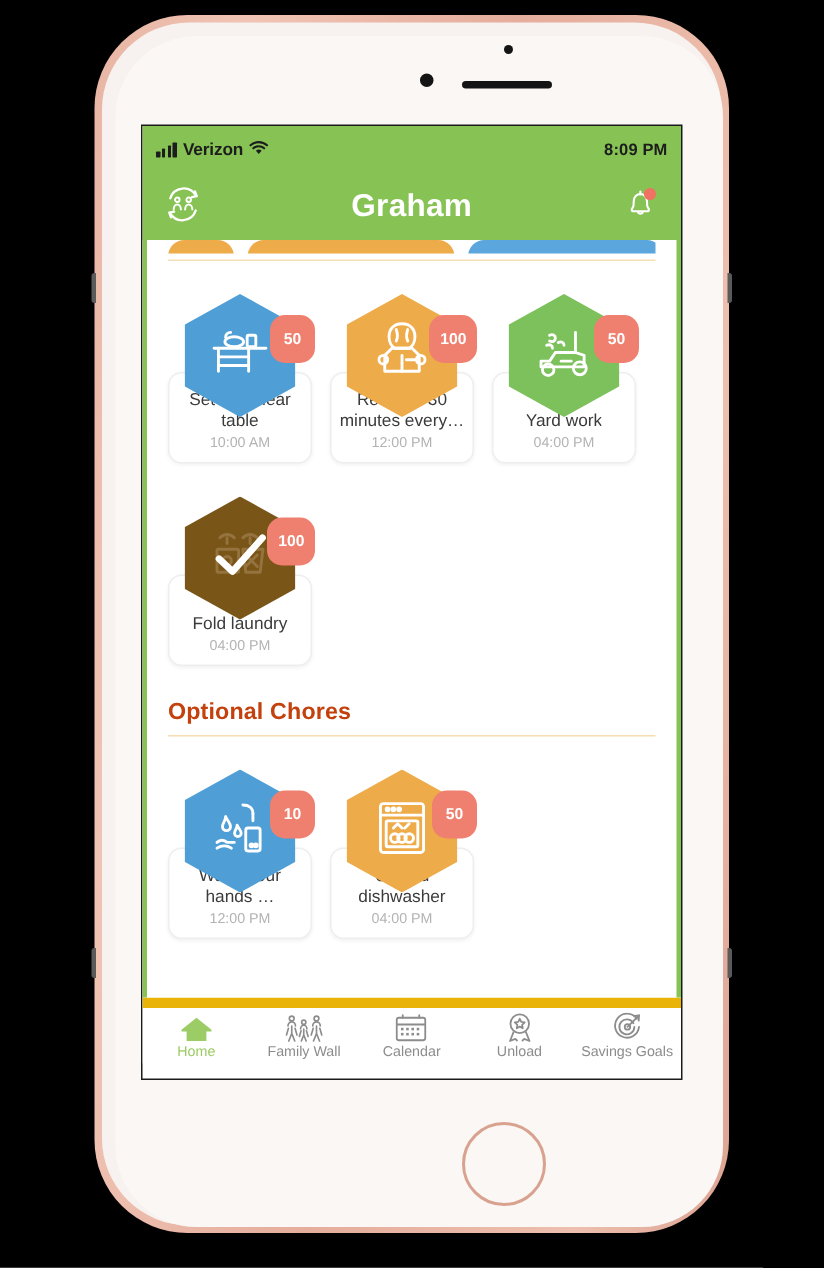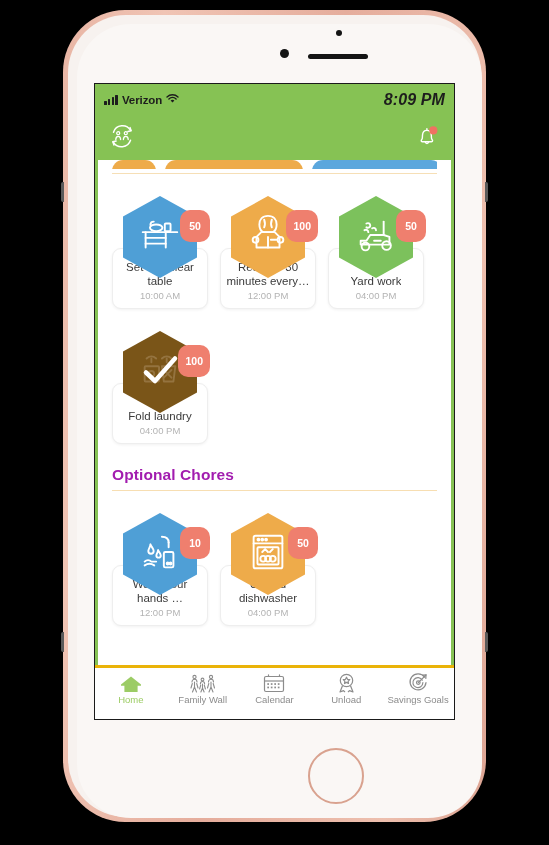--- a/index.html
+++ b/index.html
@@ -46,21 +46,21 @@
     background:#ffffff;overflow:hidden;
     border:1px solid #1a1a1a;
   }
 
   
   #status-bar{
     height:22px;background:#86c254;display:flex;align-items:center;
     padding:16px 9px;color:#1d1d1d;font-size:11.5px;font-weight:bold;
   }
   #status-left{display:flex;align-items:center;gap:4px;flex:1;}
-  #status-center{flex:0 0 auto;font-size:16px;font-weight:bold;letter-spacing:.1px;font-style:italic;}
+  #status-center{flex:0 0 auto;font-size:11px;font-weight:bold;letter-spacing:.1px;}
   #status-right{display:flex;align-items:center;gap:4px;flex:1;justify-content:flex-end;}
   .sig-bars{display:flex;align-items:flex-end;gap:1.2px;height:9px;}
   .sig-bars i{display:block;width:2.6px;background:#1d1d1d;border-radius:.5px;}
   .sig-bars i:nth-child(1){height:4px;}
   .sig-bars i:nth-child(2){height:6px;}
   .sig-bars i:nth-child(3){height:8px;}
   .sig-bars i:nth-child(4){height:9.5px;background:#1d1d1d;}
   .carrier{font-size:11.5px;font-weight:600;letter-spacing:-.1px;}
   .batt-pct{font-size:11.5px;font-weight:600;}
   .batt-shell{position:relative;width:22px;height:10.5px;border:1.2px solid #2b2b2b;border-radius:2.6px;}
@@ -91,21 +91,21 @@
   .pill{height:22px;border-radius:11px;position:relative;}
   #pill-a{flex:0 0 44px;background:#eeab4a;}
   #pill-b{flex:0 0 138px;background:#eeab4a;}
   #pill-c{flex:0 0 130px;background:#5ba7dd;}
 
   .divider{height:1px;background:#f6dfb6;margin:4px 0 0 0;}
   .divider.orange{background:#f7deb2;margin:6px 0 0 0;}
 
   
   .section-title{
-    font-size:15.5px;font-weight:bold;color:#a21caf;letter-spacing:.1px;
+    font-size:15.5px;font-weight:bold;color:#c2410c;letter-spacing:.1px;
     margin-top:22px;
   }
 
   
   .chore-row{display:flex;gap:12px;margin-top:22px;}
   .chore-slot{flex:0 0 96px;position:relative;height:113px;}
 
   .hex{
     position:absolute;left:11px;top:0;width:74px;height:82px;
     clip-path:polygon(50% 0%,100% 25%,100% 75%,50% 100%,0% 75%,0% 25%);
@@ -132,21 +132,21 @@
     max-height:27px;overflow:hidden;
   }
   .card-time{font-size:9.5px;color:#b3b3b3;margin-top:2px;}
 
   .check-overlay{position:absolute;left:11px;top:0;width:74px;height:82px;z-index:5;pointer-events:none;
     display:flex;align-items:center;justify-content:center;}
 
   
   #tab-bar{
     height:44px;background:#fff;display:flex;align-items:center;
-    border-top:3px solid #eab308;
+    border-top:7px solid #eab308;
   }
   .tab{flex:1;display:flex;flex-direction:column;align-items:center;gap:1px;}
   .tab-icon{height:20px;display:flex;align-items:flex-end;justify-content:center;}
   .tab-label{font-size:9.5px;color:#8c8c8c;}
   .tab.active .tab-label{color:#9ccc65;}
 </style>
 </head>
 <body>
 
 <div id="phone-frame">
@@ -193,20 +193,21 @@
         <path d="M21 3.6l1.2 3.2-3.3.6" stroke="#fff" stroke-width="1.5" fill="none" stroke-linecap="round" stroke-linejoin="round"></path>
         <path d="M21.5 16.3A9.4 9.4 0 0 1 4.4 18.1" stroke="#fff" stroke-width="1.5" fill="none" stroke-linecap="round"></path>
         <path d="M5 20.9 3.8 17.7l3.3-.6" stroke="#fff" stroke-width="1.5" fill="none" stroke-linecap="round" stroke-linejoin="round"></path>
         <circle cx="9.2" cy="9.2" r="1.5" stroke="#fff" stroke-width="1.3" fill="none"></circle>
         <path d="M6.8 15.6c0-1.9 1.1-3.3 2.4-3.3s2.4 1.4 2.4 3.3" stroke="#fff" stroke-width="1.3" fill="none" stroke-linecap="round"></path>
         <circle cx="16.8" cy="9.2" r="1.5" stroke="#fff" stroke-width="1.3" fill="none"></circle>
         <path d="M14.4 15.6c0-1.9 1.1-3.3 2.4-3.3s2.4 1.4 2.4 3.3" stroke="#fff" stroke-width="1.3" fill="none" stroke-linecap="round"></path>
       </svg>
       </span>
     </div>
+    <div id="nav-title">Graham</div>
     <div id="notification-button">
       <span>
       <svg width="23" height="25" viewBox="0 0 23 25">
         <path d="M5.2 16.8c0-.9.7-1.3 1-2.2.3-.9.2-2.3.3-3.6.2-2.6 1.9-4.6 4.4-4.6s4.2 2 4.4 4.6c.1 1.3 0 2.7.3 3.6.3.9 1 1.3 1 2.2 0 .6-.5 1-1.1 1H6.3c-.6 0-1.1-.4-1.1-1z" stroke="#fff" stroke-width="1.4" fill="none" stroke-linejoin="round"></path>
         <path d="M9.3 18.2a1.7 1.7 0 0 0 3.3 0" stroke="#fff" stroke-width="1.4" fill="none" stroke-linecap="round"></path>
         <path d="M10.9 6.4V4.7" stroke="#fff" stroke-width="1.4" stroke-linecap="round"></path>
         <circle cx="17.3" cy="6.4" r="4.1" fill="#ef7262"></circle>
       </svg>
       </span>
     </div>

